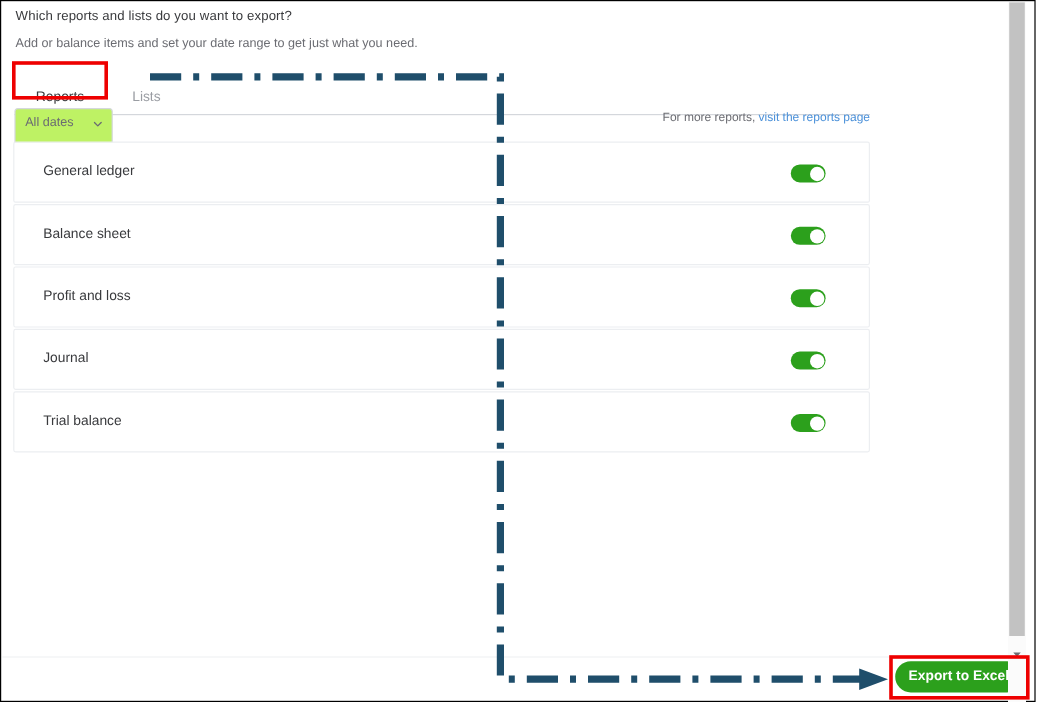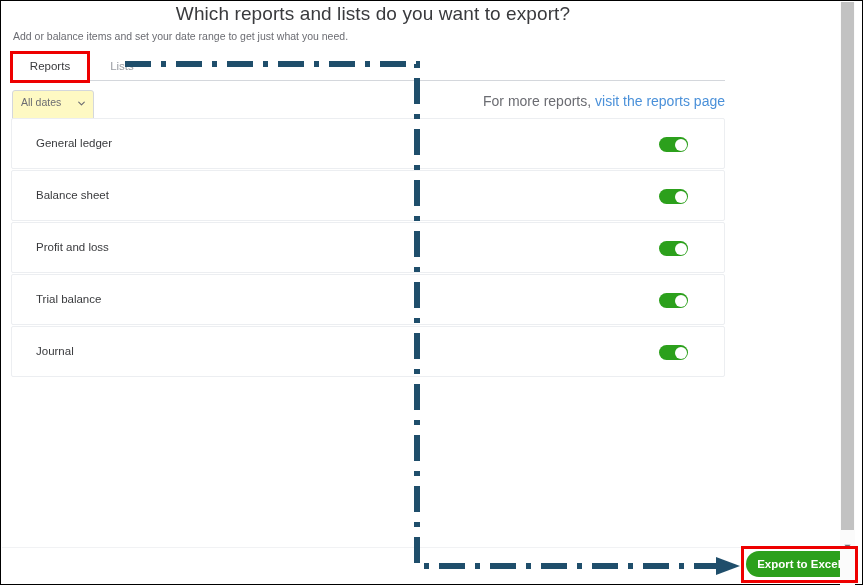--- a/index.html
+++ b/index.html
@@ -33,40 +33,39 @@
   }
 
   
   .panel-header {
     position: absolute;
     left: 13px;
     top: 5px;
     width: 720px;
   }
   .panel-title {
-    font-size: 19px;
+    font-size: 11px;
     color: #393a3d;
     letter-spacing: .1px;
     line-height: 18px;
     white-space: nowrap;
-    text-align: center;
   }
   .panel-subtitle {
     margin-top: 6px;
     font-size: 10.5px;
     color: #6b6c72;
     line-height: 14px;
     white-space: nowrap;
   }
 
   
   .tabs-bar {
     position: absolute;
     left: 12px;
-    top: 53px;
+    top: 68px;
     width: 713px;
     height: 28px;
     border-bottom: 1px solid #d4d7dc;
     box-sizing: border-box;
   }
   .tab {
     position: absolute;
     top: 0;
     height: 27px;
     line-height: 27px;
@@ -107,21 +106,21 @@
     height: 26px;
   }
   .date-select {
     position: absolute;
     left: 0;
     top: 0;
     width: 82px;
     height: 36px;
     border: 1px solid #d4d7dc;
     border-radius: 3px;
-    background: #fef9c3;
+    background: #bef264;
     box-sizing: border-box;
     cursor: pointer;
   }
   .date-select-label {
     position: absolute;
     left: 8px;
     top: 0;
     line-height: 23px;
     font-size: 10.5px;
     color: #6b6c72;
@@ -132,21 +131,21 @@
     top: 9px;
     width: 7px;
     height: 7px;
   }
   .chevron svg { display: block; }
 
   .more-reports {
     position: absolute;
     right: 0;
     top: 3px;
-    font-size: 14px;
+    font-size: 10px;
     color: #6b6c72;
     white-space: nowrap;
   }
   .more-reports a {
     color: #4a90d9;
     text-decoration: none;
   }
 
   
   .rows-area {
@@ -315,27 +314,27 @@
           <span class="knob"></span>
         </span>
     </div>
     <div class="report-row">
       <span class="report-name">Profit and loss</span>
       <span class="toggle">
           <span class="knob"></span>
         </span>
     </div>
     <div class="report-row">
+      <span class="report-name">Journal</span>
+      <span class="toggle">
+          <span class="knob"></span>
+        </span>
+    </div>
+    <div class="report-row">
       <span class="report-name">Trial balance</span>
-      <span class="toggle">
-          <span class="knob"></span>
-        </span>
-    </div>
-    <div class="report-row">
-      <span class="report-name">Journal</span>
       <span class="toggle">
           <span class="knob"></span>
         </span>
     </div>
   </div>
 
   <div class="footer-divider"></div>
   <button class="export-btn">Export to Excel</button>
 
   <div class="scrollbar-track"></div>

